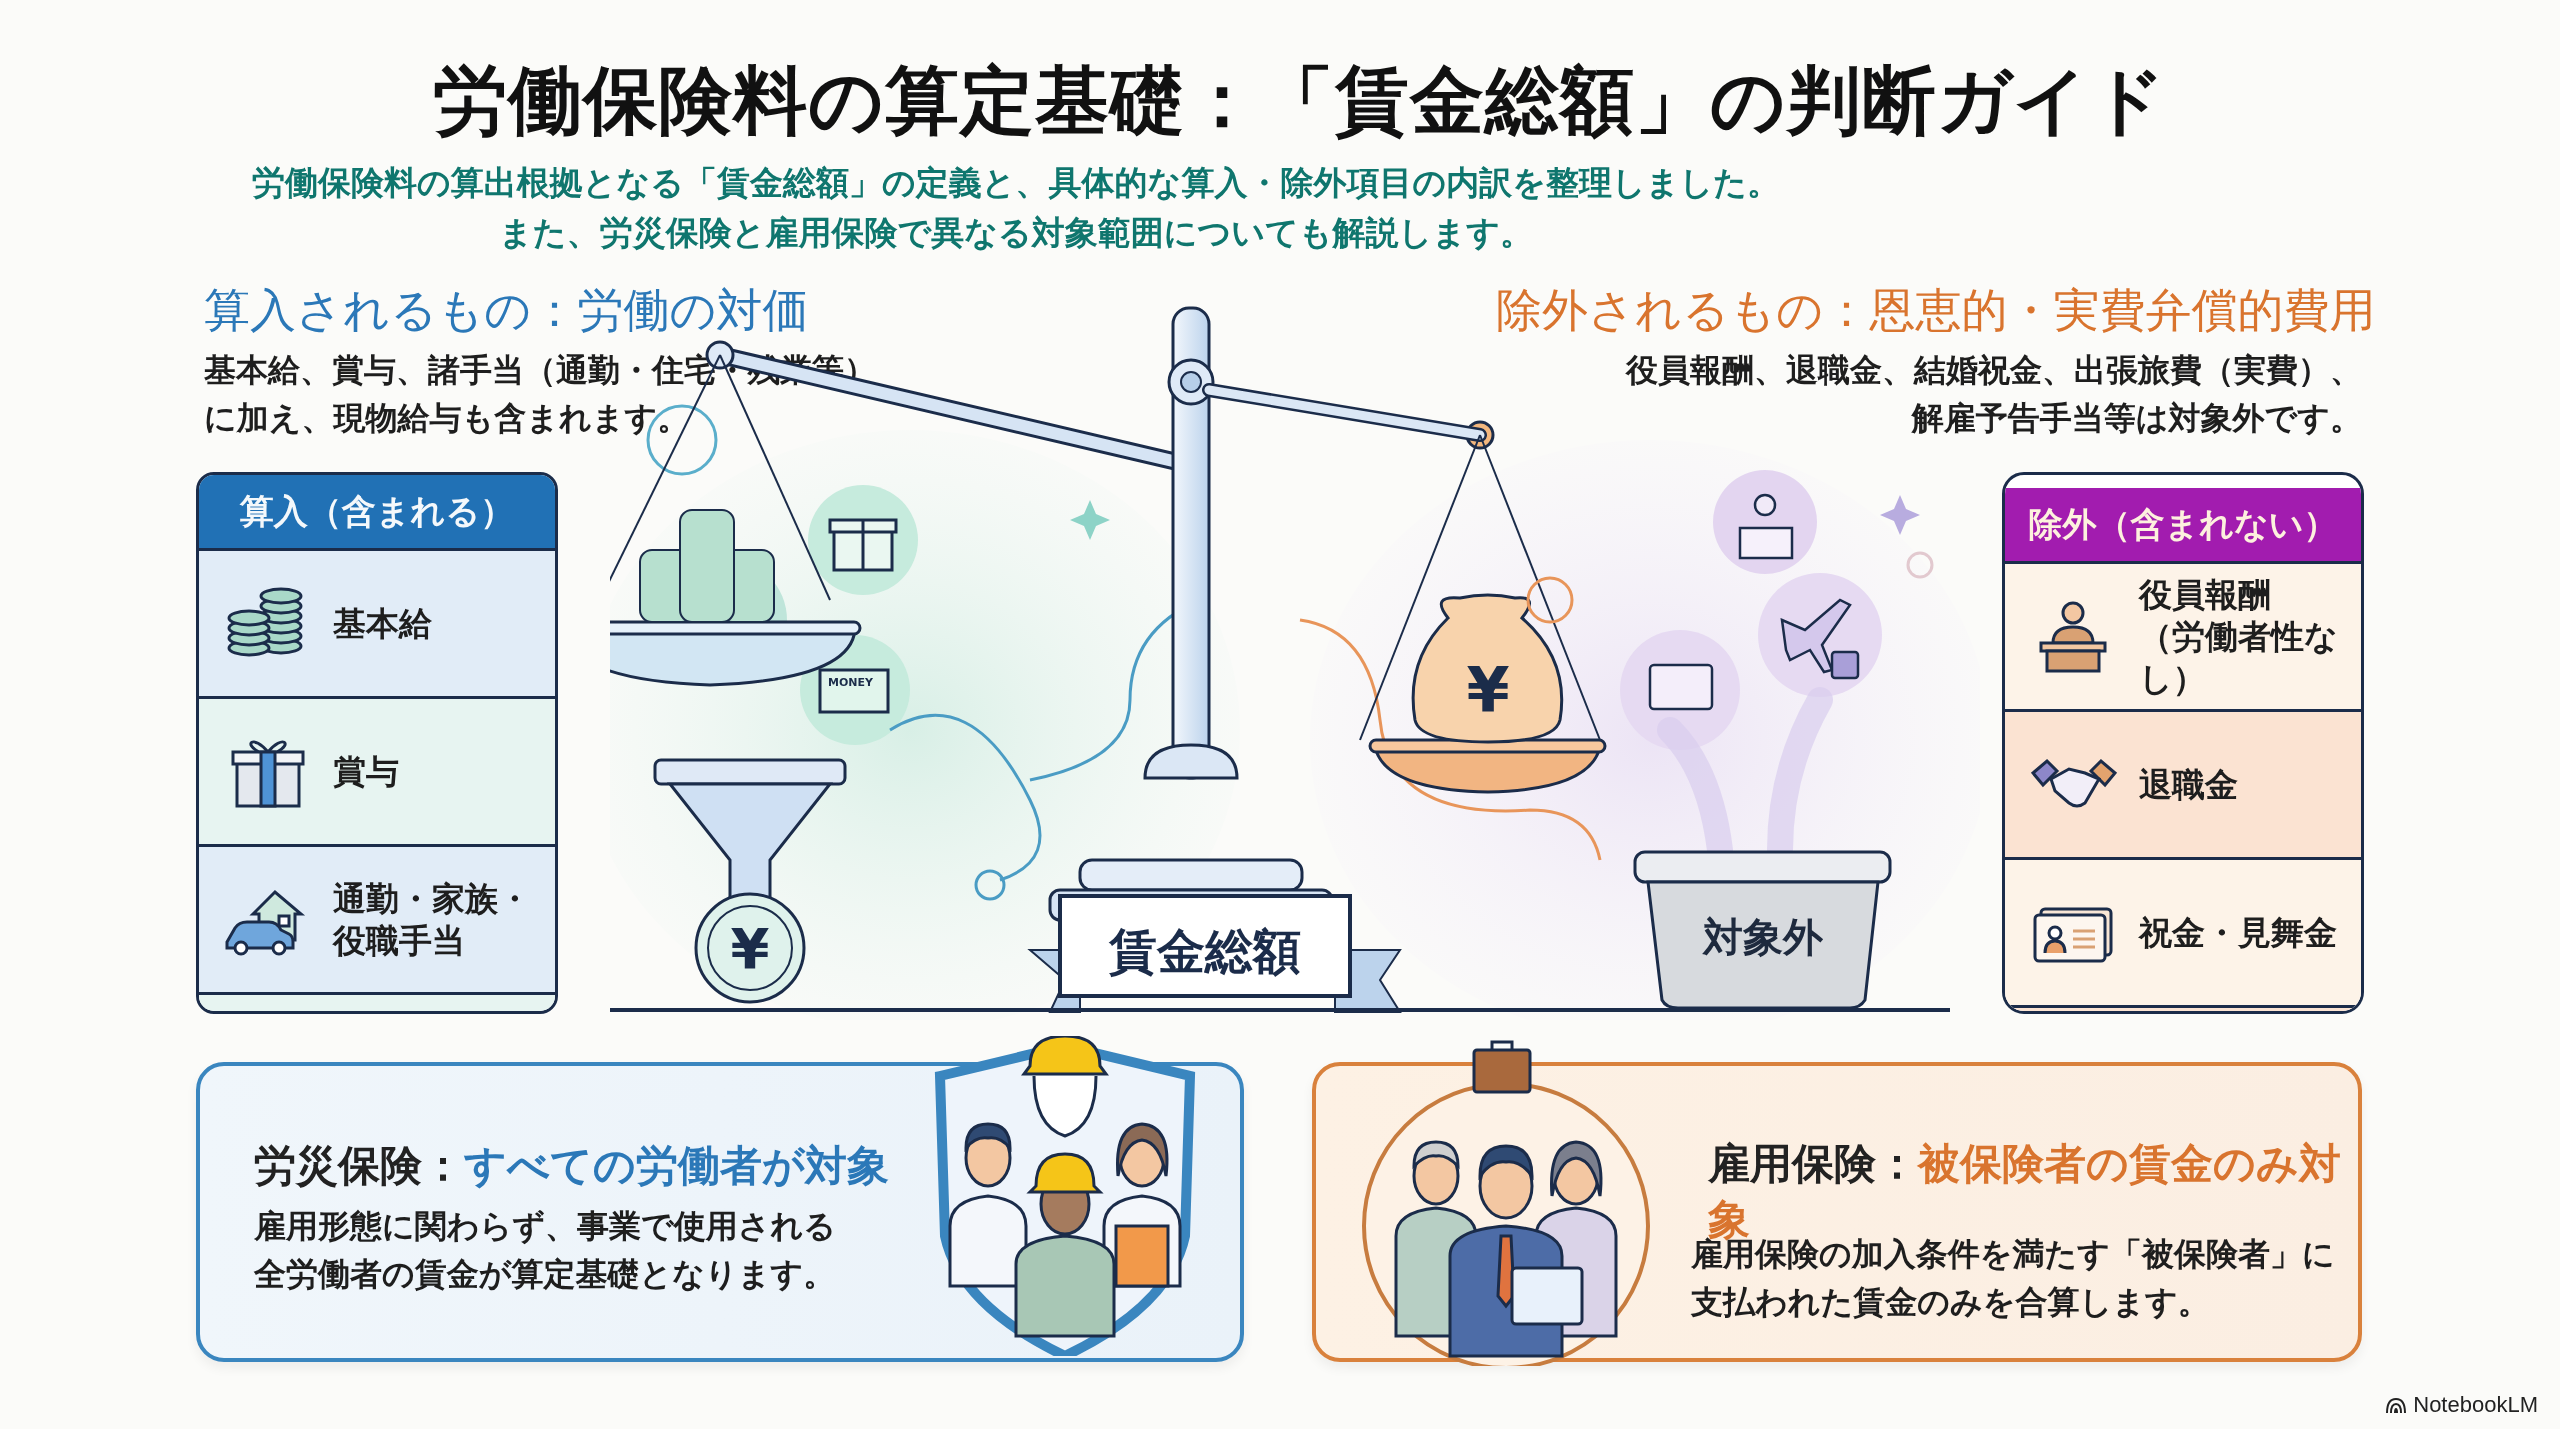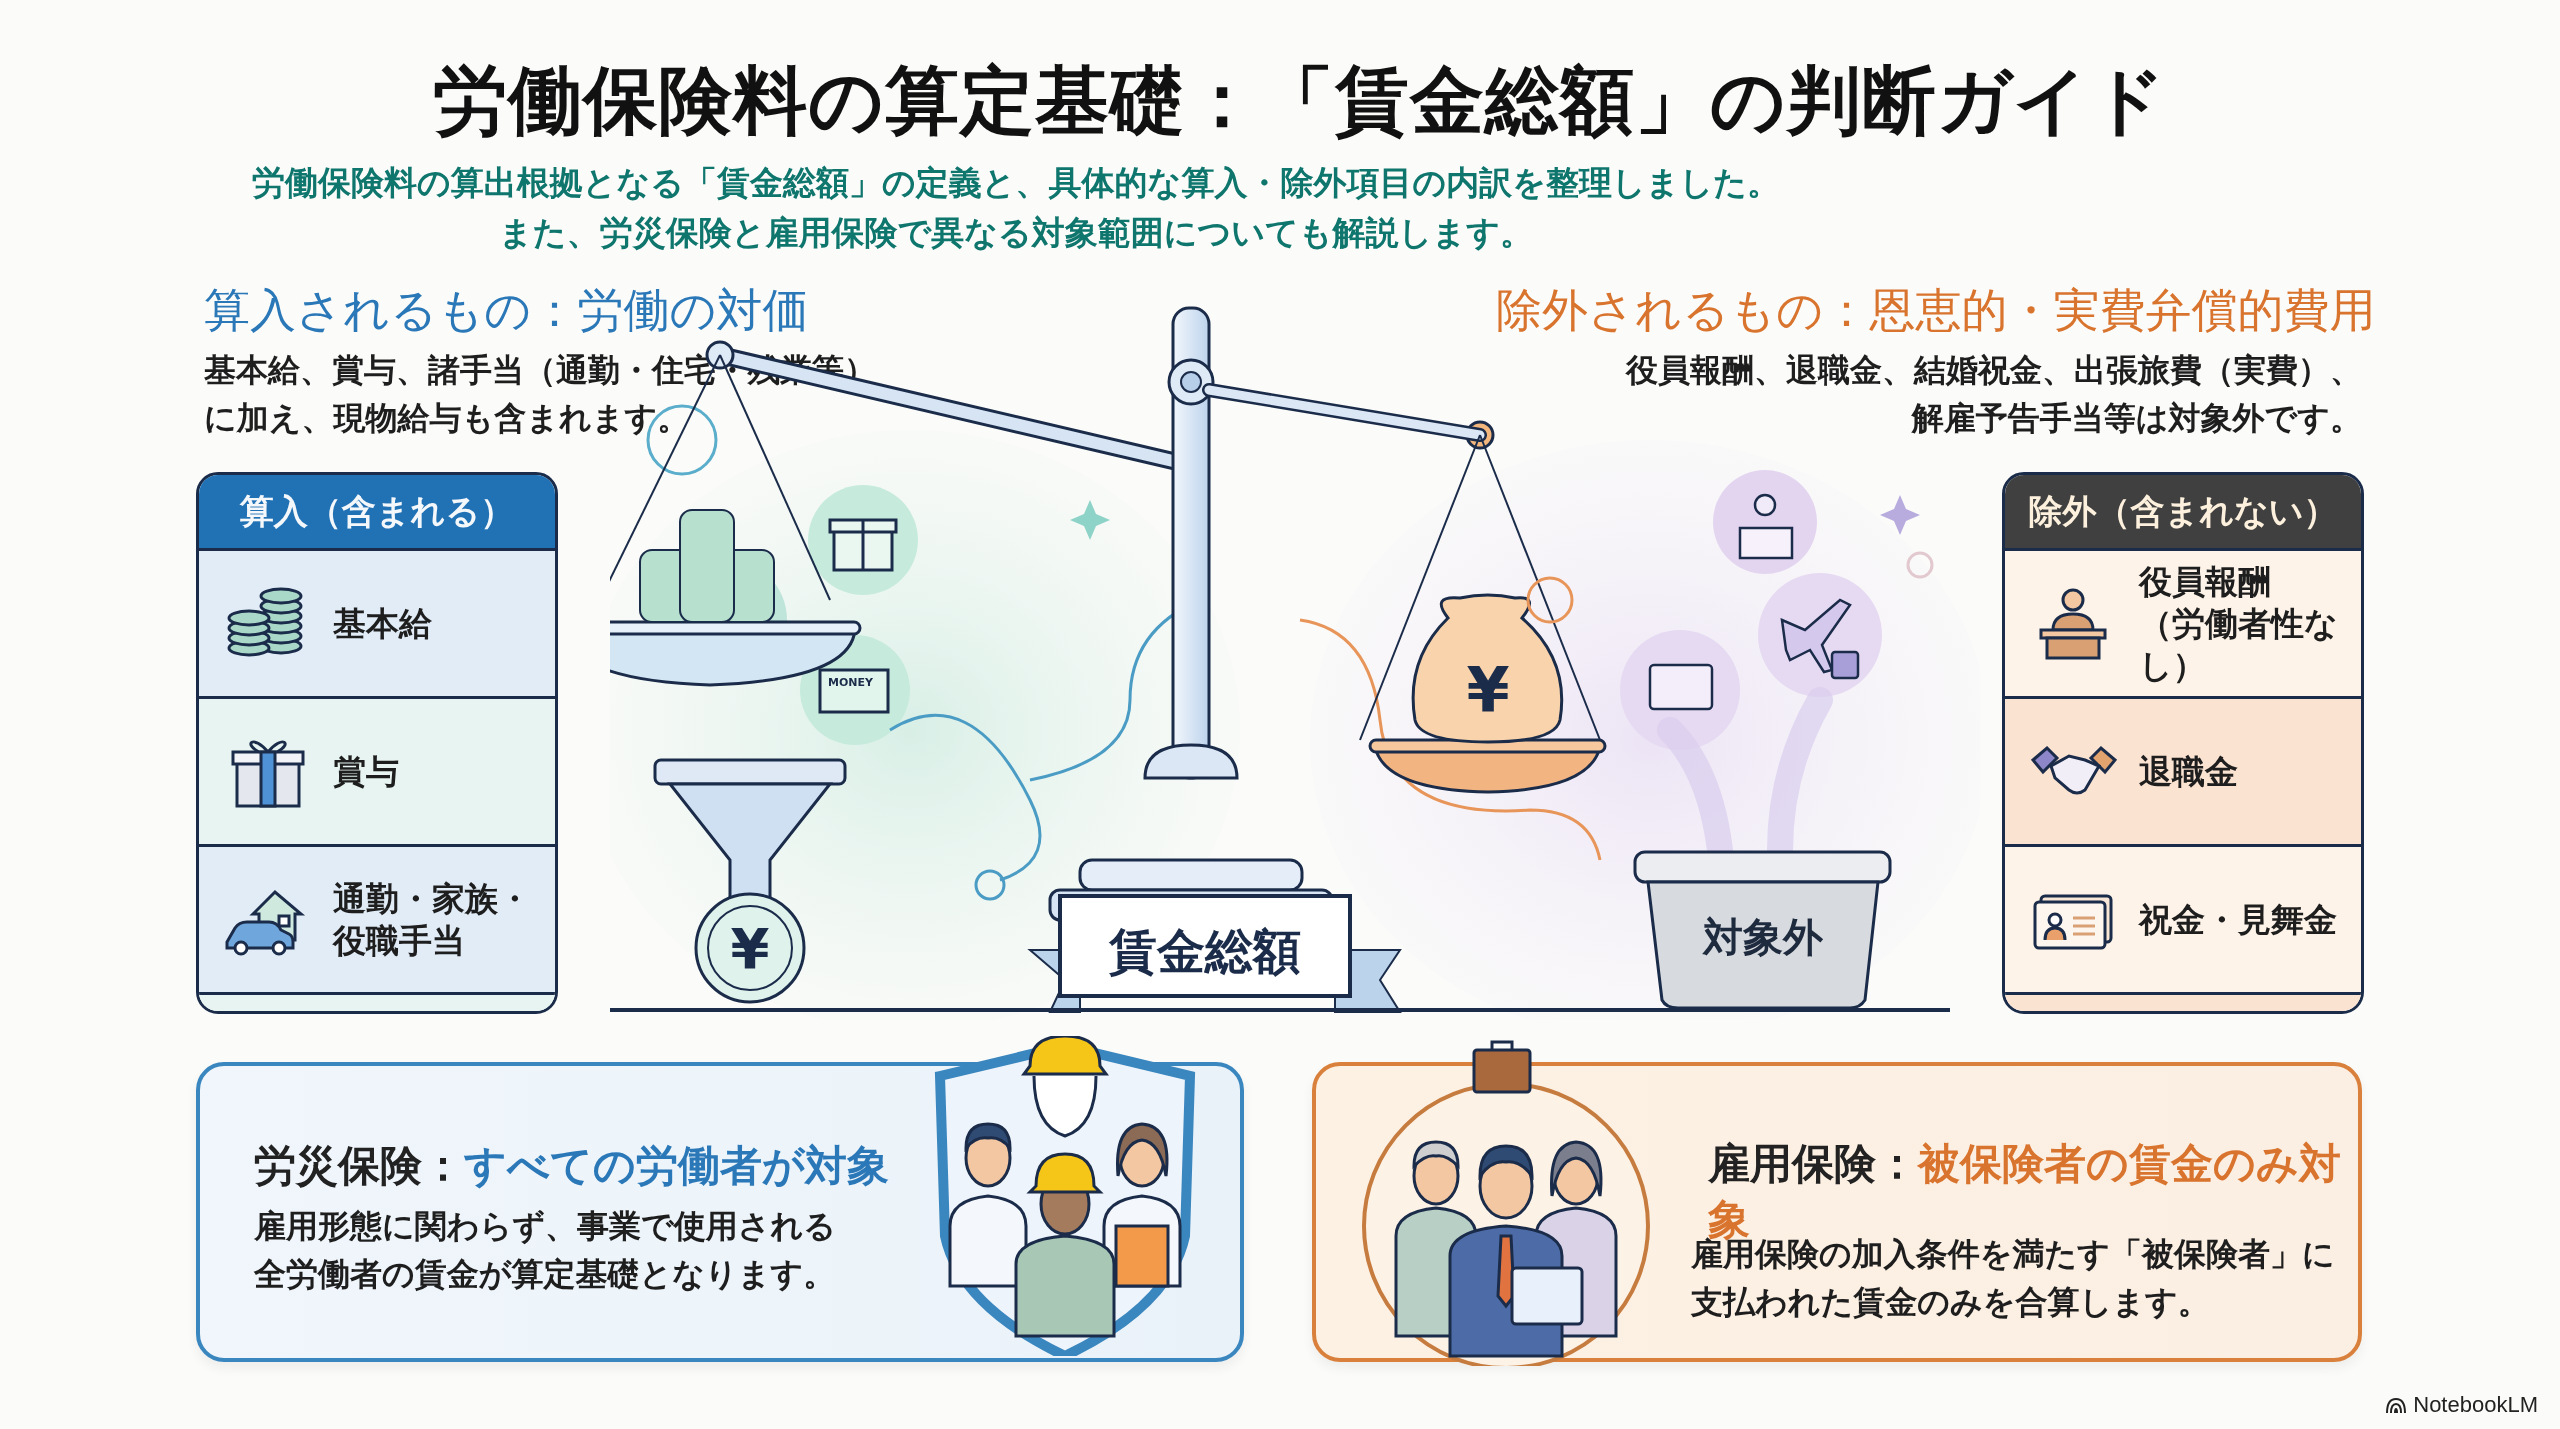--- a/index.html
+++ b/index.html
@@ -26,21 +26,21 @@
 
   .panel {
     width: 362px; height: 542px; border: 3px solid #1b2c4a; border-radius: 22px;
     overflow: hidden; background: #fff;
   }
   .panel-head {
     height: 76px; display: flex; align-items: center; justify-content: center;
     font-size: 34px; font-weight: bold; border-bottom: 3px solid #1b2c4a;
   }
   .panel.inc .panel-head { background: #2171b5; color: #f4f8fb; }
-  .panel.exc .panel-head { background: #404040; color: #fdf1de; }
+  .panel.exc .panel-head { background: #a21caf; color: #fdf1de; margin-top: 13px; }
   .row {
     height: 148px; display: flex; align-items: center; border-bottom: 3px solid #1b2c4a;
     padding-left: 24px;
   }
   .row:last-child { border-bottom: none; }
   .panel.inc .row:nth-child(odd) { background: #e7f4f1; }
   .panel.inc .row:nth-child(even) { background: #e1ecf7; }
   .panel.exc .row:nth-child(odd) { background: #fbe3d2; }
   .panel.exc .row:nth-child(even) { background: #fdf3e8; }
   .row .ico { width: 90px; height: 84px; flex: 0 0 90px; }
@@ -76,21 +76,21 @@
   <div>基本給、賞与、諸手当（通勤・住宅・残業等）</div>
   <div>に加え、現物給与も含まれます。</div>
 </div>
 
 <div class="abs sec-head orange" style="left:1496px; top:280px;">除外されるもの：恩恵的・実費弁償的費用</div>
 <div class="abs sec-desc" style="right:198px; top:346px; text-align:right;">
   <div>役員報酬、退職金、結婚祝金、出張旅費（実費）、</div>
   <div>解雇予告手当等は対象外です。</div>
 </div>
 
-<div class="abs panel inc" style="left:196px; top:472px;">
+<div class="abs panel inc" style="left:196px; top:472px;border-radius:18px;">
   <div class="panel-head">算入（含まれる）</div>
   <div class="row">
     <svg class="ico" viewBox="0 0 90 84">
       <g fill="#a9d8c8" stroke="#1b2c4a" stroke-width="3">
         <ellipse cx="58" cy="64" rx="20" ry="7"></ellipse>
           <ellipse cx="58" cy="54" rx="20" ry="7"></ellipse>
           <ellipse cx="58" cy="44" rx="20" ry="7"></ellipse>
           <ellipse cx="58" cy="34" rx="20" ry="7"></ellipse>
           <ellipse cx="58" cy="24" rx="20" ry="7"></ellipse>
           <ellipse cx="58" cy="14" rx="20" ry="7"></ellipse>

